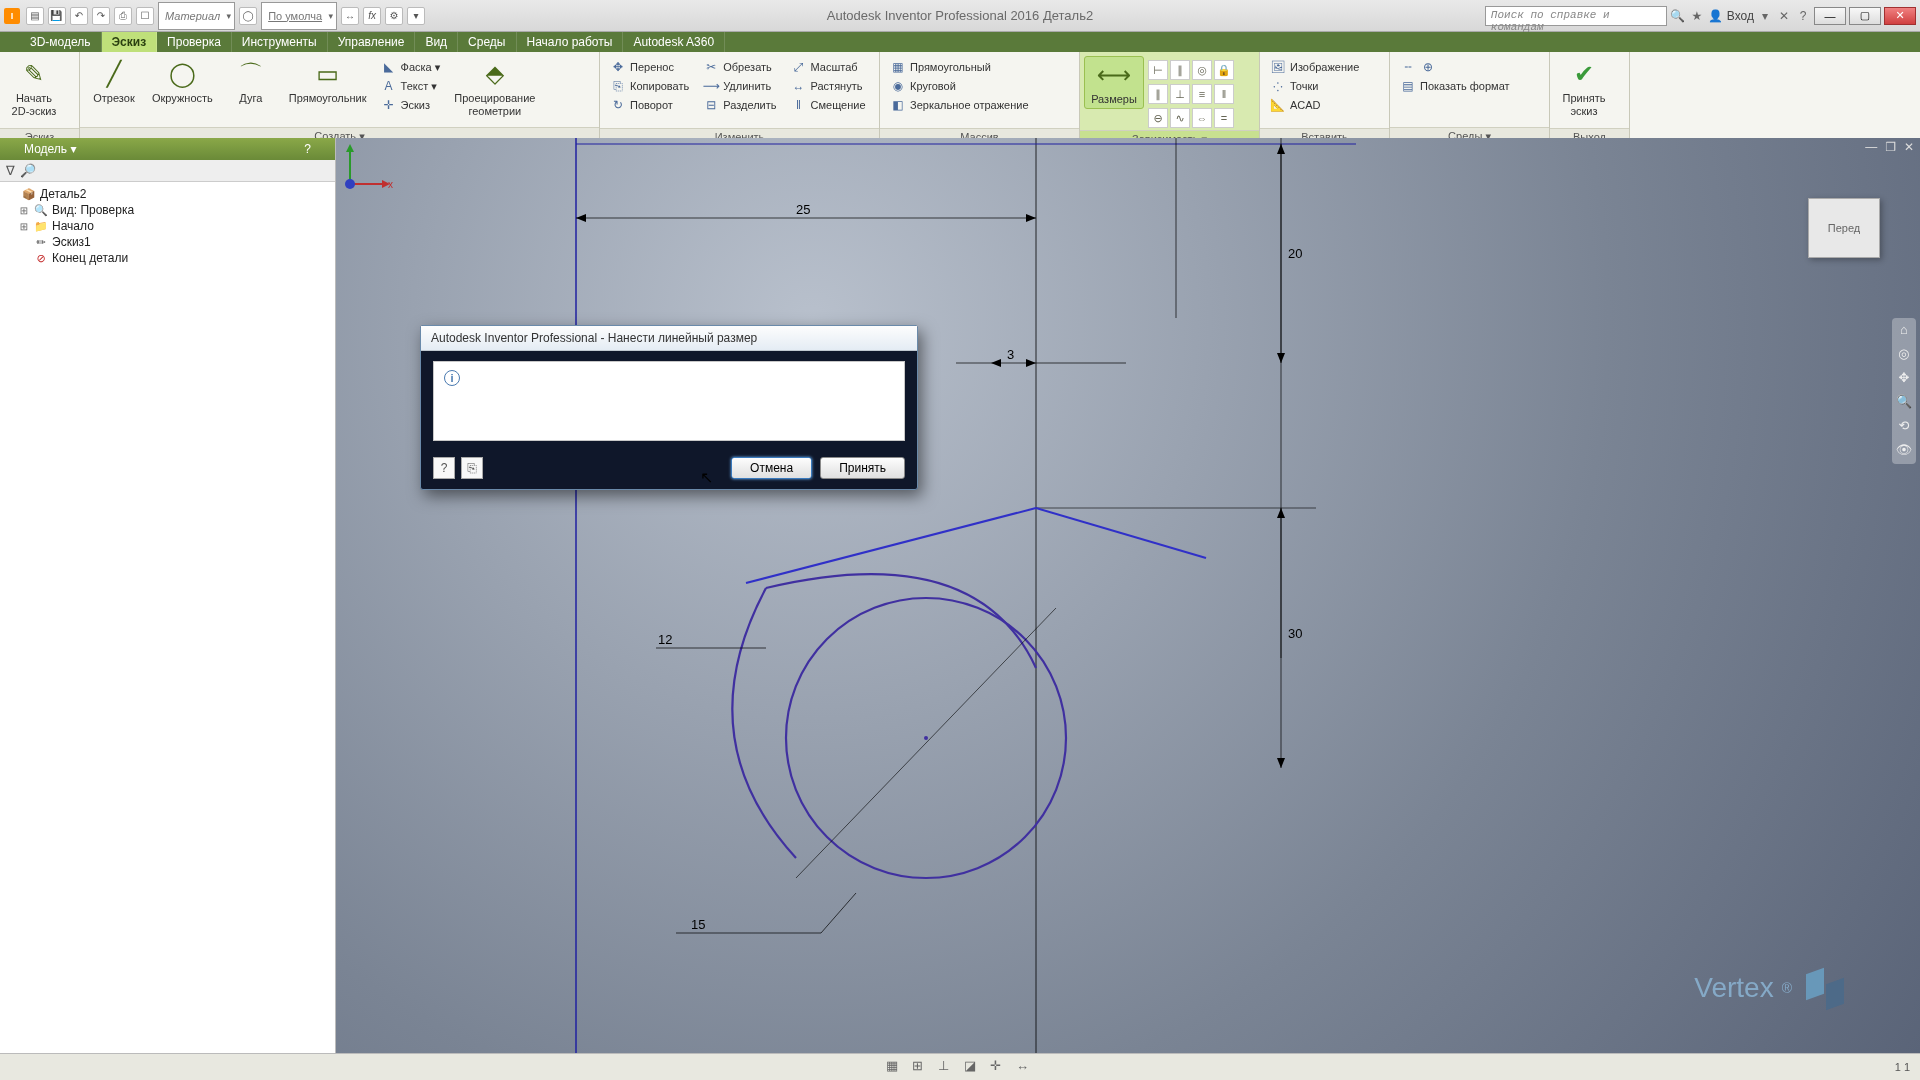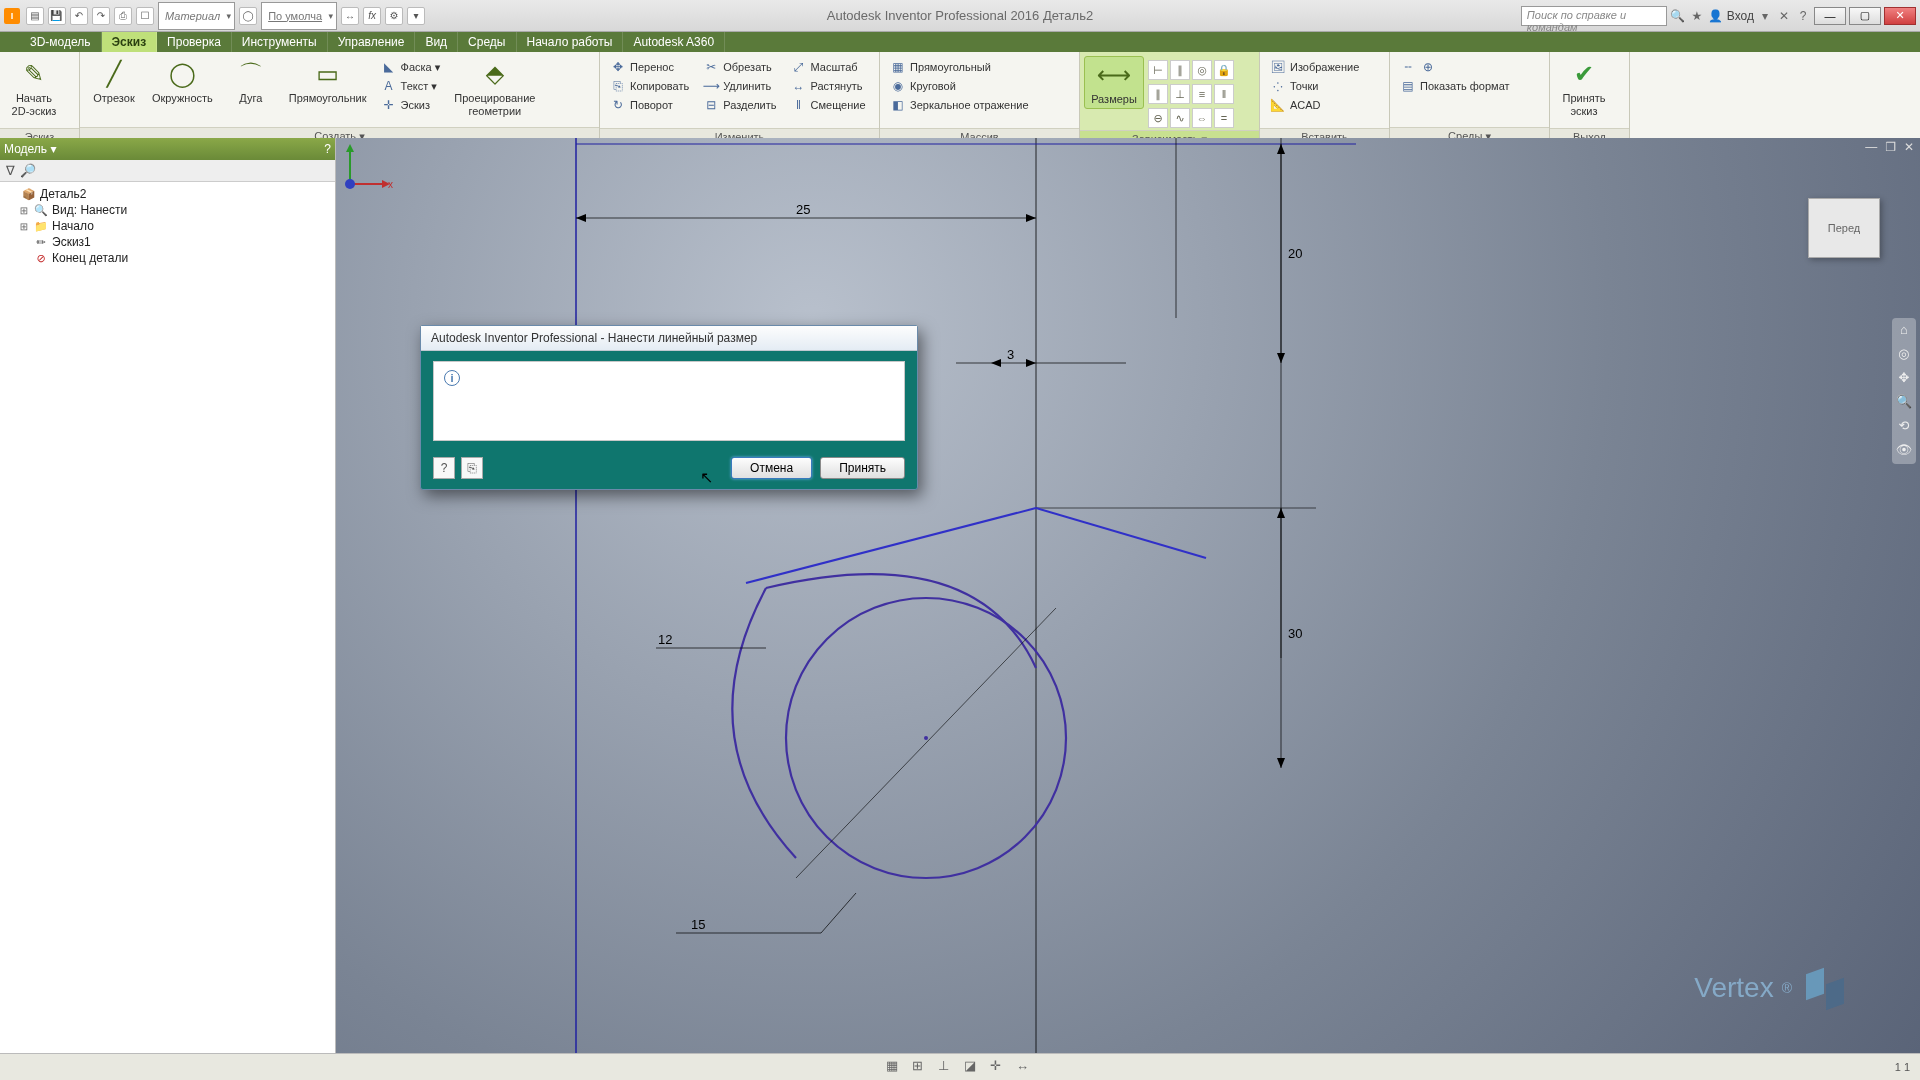--- a/index.html
+++ b/index.html
@@ -7,21 +7,21 @@
 
 
 .titlebar { height:12px; background:linear-gradient(#e9e9e9,#d8d8d8); display:flex; align-items:center; padding:0 4px; border-bottom:1px solid #aaa;}
 .titlebar .app-icon { width:16px; height:16px; background:#ff8c00; border-radius:2px; margin-right:6px; display:flex;align-items:center;justify-content:center;color:#fff;font-size:9px;font-weight:bold;}
 .titlebar .qat { display:flex; gap:4px; align-items:center;}
 .titlebar .qat .qbtn { width:18px; height:18px; background:#fff; border:1px solid #bbb; border-radius:2px; font-size:10px; display:flex;align-items:center;justify-content:center;color:#555;}
 .titlebar .combo { height:28px; background:#fff; border:1px solid #999; padding:0 14px 0 6px; font-size:11px; color:#777; display:flex;align-items:center; position:relative; font-style:italic;}
 .titlebar .combo::after{content:"▾";position:absolute;right:3px;color:#666;font-size:9px;font-style:normal;}
 .titlebar .title { position:absolute; left:50%; transform:translateX(-50%); color:#6a6a6a; font-size:13px;text-align:center;}
 .titlebar .right { position:absolute; right:4px; display:flex; align-items:center; gap:3px;}
-.titlebar .search { width:146px; height:20px; background:#fff; border:1px solid #999; padding:2px 5px; font-size:11px; color:#888; font-style:italic;}
+.titlebar .search { width:182px; height:20px; background:#fff; border:1px solid #999; padding:2px 5px; font-size:11px; color:#888; font-style:italic;font-family:Liberation Mono, monospace;}
 .titlebar .winbtn { width:32px; height:18px; display:flex;align-items:center;justify-content:center; font-size:11px; border:1px solid #888; background:linear-gradient(#f8f8f8,#ddd);}
 .titlebar .winbtn.close{ background:linear-gradient(#f08080,#d04040); color:#fff; border-color:#a03030;}
 .titlebar .tiny{width:16px;height:16px;color:#666;font-size:12px;display:flex;align-items:center;justify-content:center;}
 
 
 .menutabs { height:20px; background:#5a7a3a; display:flex; align-items:stretch; padding-left:20px; font-size:12px;}
 .menutabs .tab { padding:3px 10px; color:#fff; cursor:pointer; border-right:1px solid rgba(255,255,255,.15);}
 .menutabs .tab.first { border-top-left-radius:4px;}
 .menutabs .tab.active { background:#bfe07a; color:#2a4010; font-weight:bold;}
 
@@ -37,21 +37,21 @@
 .ribbon .active-panel .bigbtn { background:rgba(180,220,120,.6); border:1px solid #9ac050; border-radius:3px;}
 .ribbon .smallcol { display:flex; flex-direction:column; gap:1px; padding:2px 2px;}
 .ribbon .smallbtn { display:flex; align-items:center; gap:4px; padding:1px 4px; font-size:11px; color:#333; cursor:pointer; white-space:nowrap;}
 .ribbon .smallbtn .si { width:16px; height:16px; display:inline-flex; align-items:center;justify-content:center; font-size:12px; color:#4a6a9a;}
 .ribbon .iconrow { display:flex; gap:2px;}
 .ribbon .irow-btn { width:20px;height:20px;border:1px solid #ccc;background:#fff;display:flex;align-items:center;justify-content:center;font-size:11px;color:#665;}
 
 
 .workspace { position:absolute; top:138px; left:0; right:0; bottom:27px; display:flex;}
 .browser { width:336px; background:#f8f8f5; border-right:1px solid #bbb; display:flex; flex-direction:column;}
-.browser .hdr { background:linear-gradient(#8aa848,#6a8a38); color:#fff; padding:4px 4px; font-size:12px; display:flex; justify-content:space-between; align-items:flex-start;}
+.browser .hdr { background:linear-gradient(#8aa848,#6a8a38); color:#fff; padding:4px 24px; font-size:12px; display:flex; justify-content:space-between; align-items:flex-start;}
 .browser .toolbar { padding:3px 6px; border-bottom:1px solid #ccc; display:flex; gap:6px; font-size:13px; color:#555; background:#eee;}
 .browser .tree { flex:1; padding:4px 4px; font-size:12px; color:#222; background:#fff;}
 .browser .tree .node { display:flex; align-items:center; gap:4px; padding:1px 2px;}
 .browser .tree .node .tw { width:12px; text-align:center; color:#666; font-size:10px;}
 .browser .tree .node .ic { width:14px; height:14px; display:inline-flex;align-items:center;justify-content:center;font-size:11px;}
 
 .canvas { flex:1; position:relative; background:radial-gradient(circle at 30% 20%, #b8c0cc 0%, #7a8494 60%, #5a6478 100%); overflow:hidden;}
 .canvas svg { position:absolute; top:0; left:0;}
 .doc-controls{position:absolute;top:2px;right:6px;color:#ddd;font-size:12px;display:flex;gap:8px;}
 .doc-controls span{cursor:pointer;}
@@ -59,21 +59,21 @@
 .navrail { position:absolute; top:180px; right:4px; width:24px; background:rgba(255,255,255,.3); border-radius:4px; padding:4px 0; display:flex; flex-direction:column; gap:6px; align-items:center;}
 .navrail .nb { width:18px;height:18px; color:#eee; font-size:13px; text-align:center;}
 .triad { position:absolute; bottom:40px; left:40px;}
 .watermark { position:absolute; bottom:40px; right:70px; color:#8bb4d4; font-size:28px; display:flex; align-items:center; gap:8px; opacity:.85; font-weight:300;}
 .watermark .logo{width:50px;height:50px;position:relative;}
 .watermark .logo::before,.watermark .logo::after{content:"";position:absolute;width:18px;height:26px;background:#6aa0c4;transform:skewY(-20deg);}
 .watermark .logo::before{left:6px;top:8px;}
 .watermark .logo::after{left:26px;top:18px;background:#4a6a8a;}
 
 
-.dialog { position:absolute; top:325px; left:420px; width:498px; background:#0f766e; border:1px solid #6a8aaa; box-shadow:4px 6px 16px rgba(0,0,0,.5); border-radius:3px;}
+.dialog { position:absolute; top:325px; left:420px; width:498px; background:#0f172a; border:1px solid #6a8aaa; box-shadow:4px 6px 16px rgba(0,0,0,.5); border-radius:3px;}
 .dialog .dtitle { background:linear-gradient(#fdfdfd,#e4ecf4); padding:5px 10px; font-size:12px; color:#333; border-bottom:1px solid #c0c8d0;}
 .dialog .dbody { padding:10px 12px 6px 12px;}
 .dialog .msgbox { border:1px solid #c8c8c8; background:#fff; padding:8px 10px; min-height:80px; display:flex; gap:8px; font-size:11px; color:#333; line-height:1.35;}
 .dialog .msgbox .info-ic{width:16px;height:16px;border:1px solid #4a7ab0;border-radius:50%;color:#4a7ab0;font-size:11px;display:flex;align-items:center;justify-content:center;flex-shrink:0;font-weight:bold;}
 .dialog .dbtns { display:flex; justify-content:space-between; align-items:center; padding:10px 12px;}
 .dialog .dbtns .left{display:flex;gap:6px;}
 .dialog .dbtns .left .ib{width:22px;height:22px;border:1px solid #aaa;background:#f8f8f8;display:flex;align-items:center;justify-content:center;font-size:12px;color:#555;}
 .dialog .dbtns .right{display:flex;gap:8px;}
 .dialog button { padding:3px 18px; font-size:12px; background:linear-gradient(#fdfdfd,#e0e0e0); border:1px solid #8a8a8a; border-radius:3px; cursor:pointer;}
 .dialog button.primary { border:1px solid #3a7abd; box-shadow:0 0 3px #6aaef0;}
@@ -340,21 +340,21 @@
       </div>
     <div class="tree">
       <div class="node">
           <span class="tw"></span>
           <span class="ic">📦</span>
           <span>Деталь2</span>
         </div>
       <div class="node" style="padding-left:14px;">
           <span class="tw">⊞</span>
           <span class="ic">🔍</span>
-          <span>Вид: Нанести</span>
+          <span>Вид: Проверка</span>
         </div>
       <div class="node" style="padding-left:14px;">
           <span class="tw">⊞</span>
           <span class="ic">📁</span>
           <span>Начало</span>
         </div>
       <div class="node" style="padding-left:14px;">
           <span class="tw"></span>
           <span class="ic">✏</span>
           <span>Эскиз1</span>

